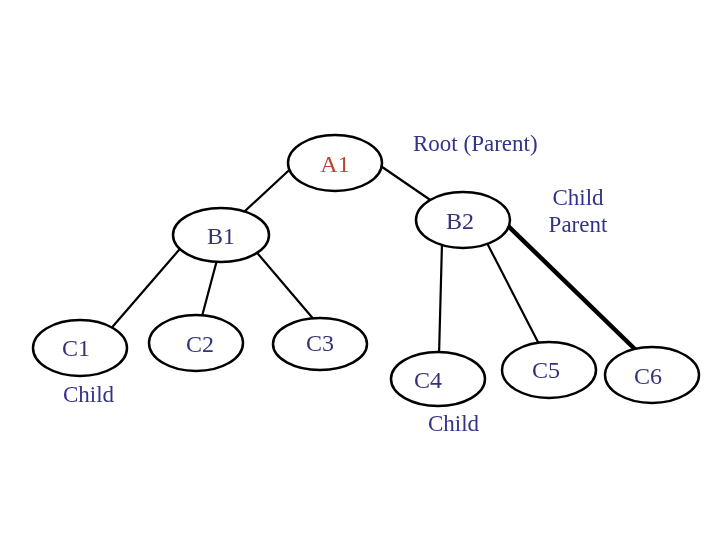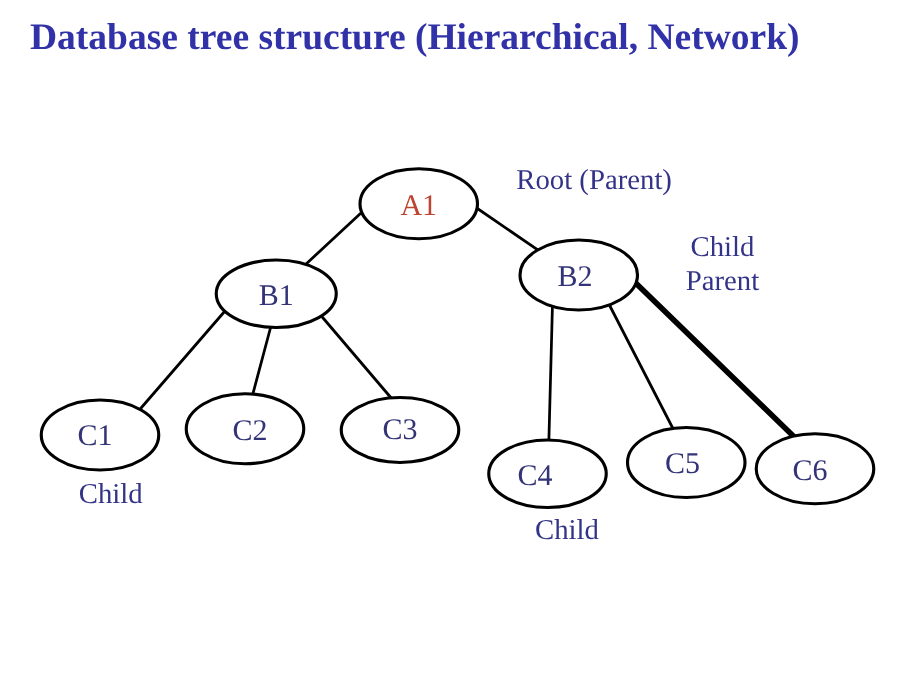--- a/index.html
+++ b/index.html
@@ -55,21 +55,20 @@
     fill: #333388;
     font-family: "Liberation Serif", "DejaVu Serif", serif;
     font-size: 23px;
   }
 </style>
 </head>
 <body>
 
 <div class="slide">
 
-  <div class="slide-title">Database tree structure (Hierarchical, Network)</div>
 
   <svg class="diagram" width="720" height="540" viewBox="0 0 720 540">
 
     <g>
       <line class="edge" x1="300" y1="160" x2="230" y2="225"></line>
       <line class="edge" x1="372" y1="160" x2="442" y2="208"></line>
       <line class="edge" x1="185" y1="243" x2="108" y2="332"></line>
       <line class="edge" x1="217" y1="260" x2="201" y2="320"></line>
       <line class="edge" x1="253" y1="248" x2="316" y2="322"></line>
       <line class="edge" x1="442" y1="243" x2="439" y2="356"></line>

